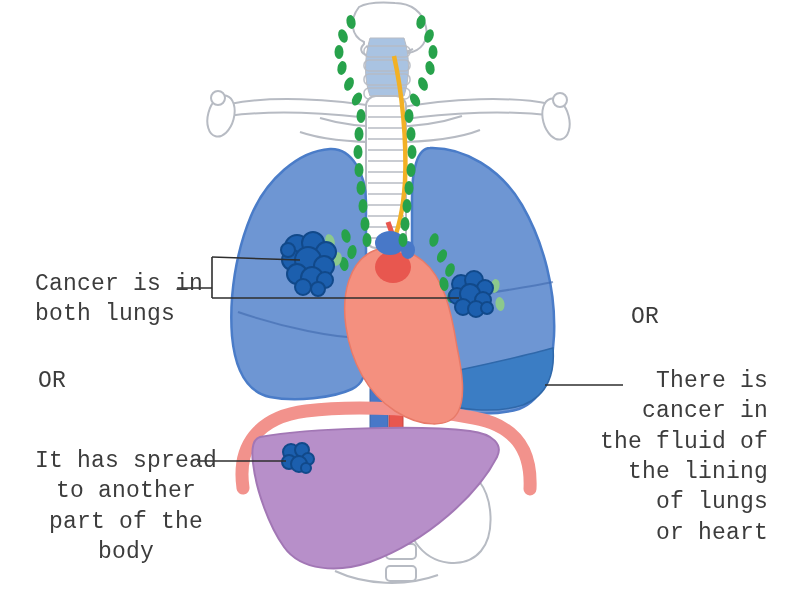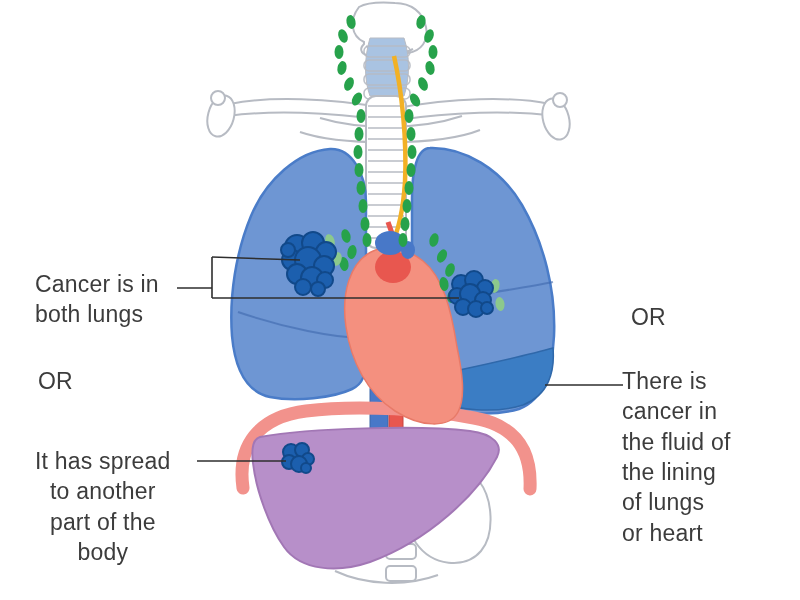--- a/index.html
+++ b/index.html
@@ -1,18 +1,18 @@
 <!DOCTYPE html>
 <html><head>
 <meta charset="utf-8">
 <style>
   html,body{margin:0;padding:0;background:#fff;}
   .stage{
     position:relative;width:800px;height:600px;background:#fff;overflow:hidden;
-    font-family:Liberation Sans, sans-serif;
+    font-family:Liberation Mono, monospace;
   }
   .anatomy-svg{position:absolute;left:0;top:0;}
   .label{
     position:absolute;color:#3c3c3c;font-size:23px;line-height:1.32;
     white-space:pre-line;letter-spacing:.2px;
   }
 </style>
 </head>
 <body>
 
@@ -194,20 +194,20 @@
 
   <div class="label" style="left:38px;top:366px;">OR</div>
 
   <div class="label" style="left:35px;top:446px;text-align:center;">It has spread
 to another
 part of the
 body</div>
 
   <div class="label" style="left:631px;top:302px;">OR</div>
 
-  <div class="label" style="left:622px;top:366px;">There is
+  <div class="label" style="left:600px;top:366px;text-align:right;">There is
 cancer in
 the fluid of
 the lining
 of lungs
 or heart</div>
 
 </div>
 
 </body></html>

